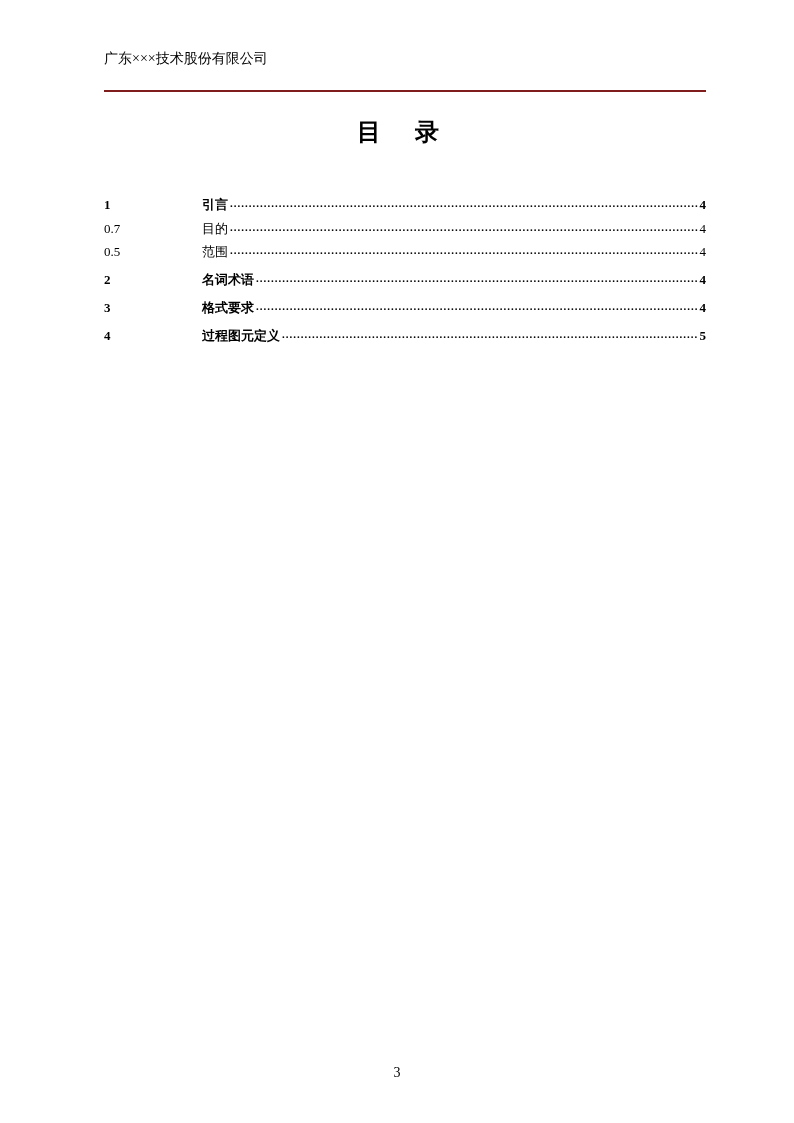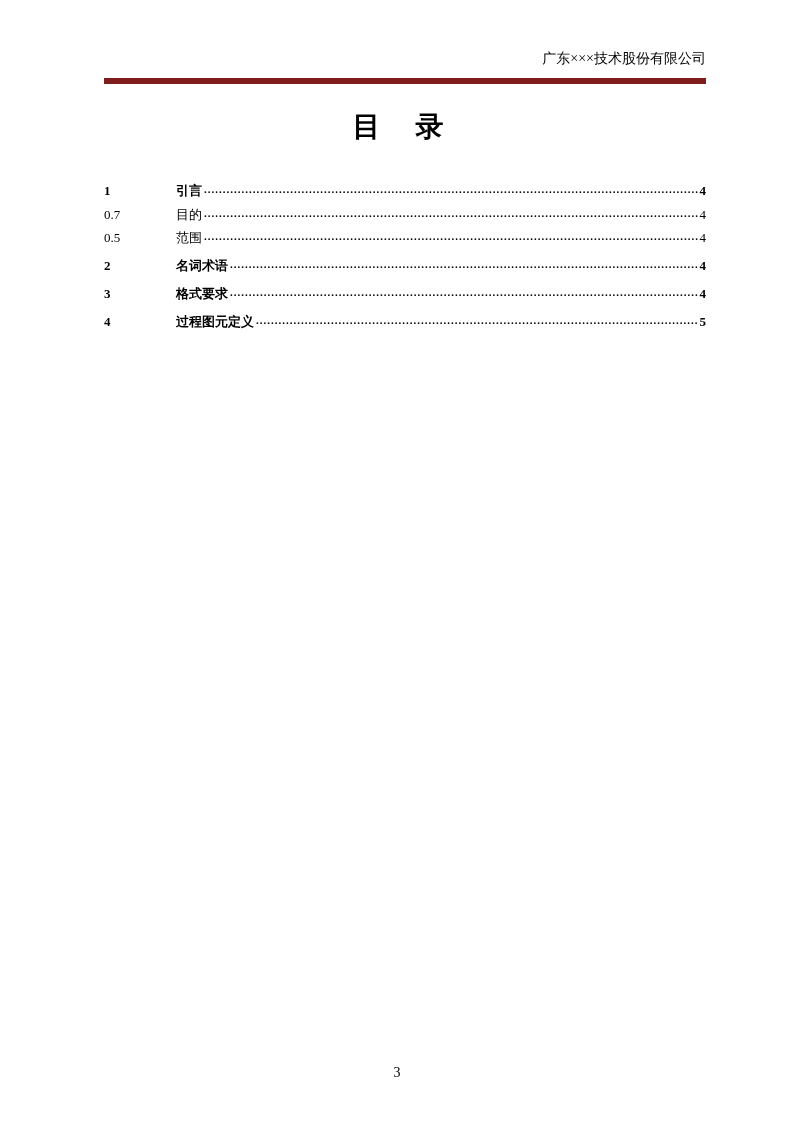--- a/index.html
+++ b/index.html
@@ -9,50 +9,50 @@
       font-family:"SimSun","宋体",serif;
       color:#000;
       position:relative;
     }
     .page {
       padding:50px 88px 50px 104px;
       height:100%;
       position:relative;
     }
     .header-line {
-      text-align:right;
+      text-align:left;
       font-size:14px;
-      padding-bottom:10px;
-      border-bottom:6px solid #7f1d1d;
+      padding-bottom:22px;
+      border-bottom:2px solid #7f1d1d;
       margin-bottom:24px;
     }
     .title {
       text-align:center;
-      font-size:28px;
+      font-size:24px;
       font-weight:bold;
       letter-spacing:14px;
-      margin-bottom:36px;
+      margin-bottom:48px;
       font-family:"SimHei","黑体","SimSun",serif;
     }
     .toc-row {
       display:flex;
       align-items:baseline;
       font-size:13px;
       margin:5px 0;
       white-space:nowrap;
     }
     .toc-row.bold .num,
     .toc-row.bold .label,
     .toc-row.bold .pg { font-weight:bold; }
     .num {
       display:inline-block;
       width:72px;
       flex:0 0 72px;
     }
-    .label { flex:0 0 auto; }
+    .label { flex:0 0 auto;margin-left:26px; }
     .dots {
       flex:1 1 auto;
       overflow:hidden;
       margin:0 2px;
       position:relative;
       height:1em;
     }
     .dots::after {
       content:"........................................................................................................................................................................................................................................................................";
       position:absolute;

